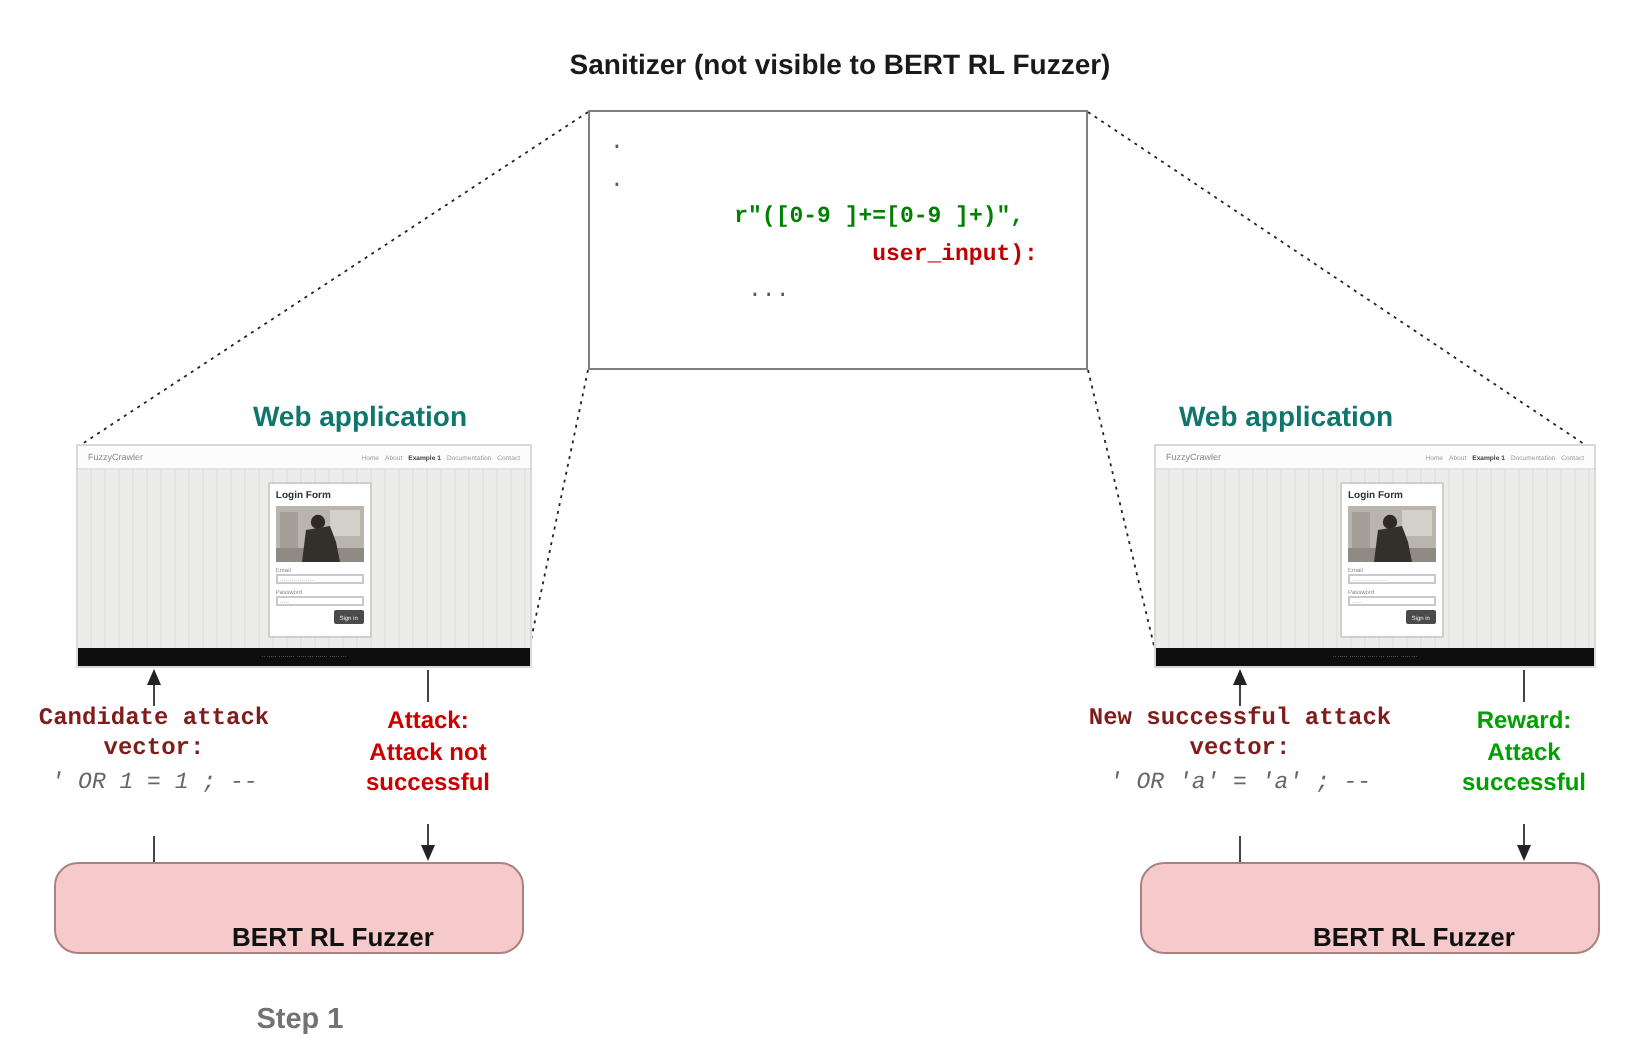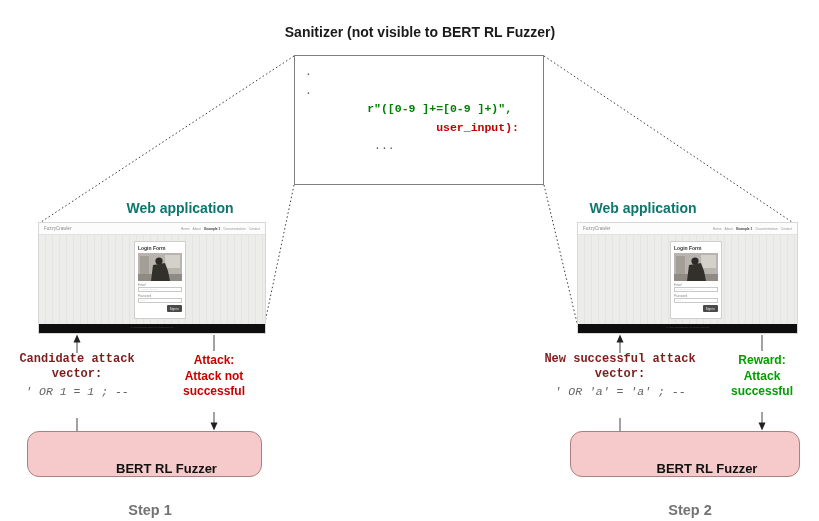--- a/index.html
+++ b/index.html
@@ -207,15 +207,14 @@
   </div>
 
   <div class="fuzzer-box" style="left:27px; width:235px;">
     <span>BERT RL Fuzzer</span>
   </div>
   <div class="fuzzer-box" style="left:570px; width:230px;">
     <span>BERT RL Fuzzer</span>
   </div>
 
   <div class="step-label" style="left:90px;">Step 1</div>
-  <div class="step-label" style="left:630px;">Step 2</div>
 
 </div>
 
 </body></html>

